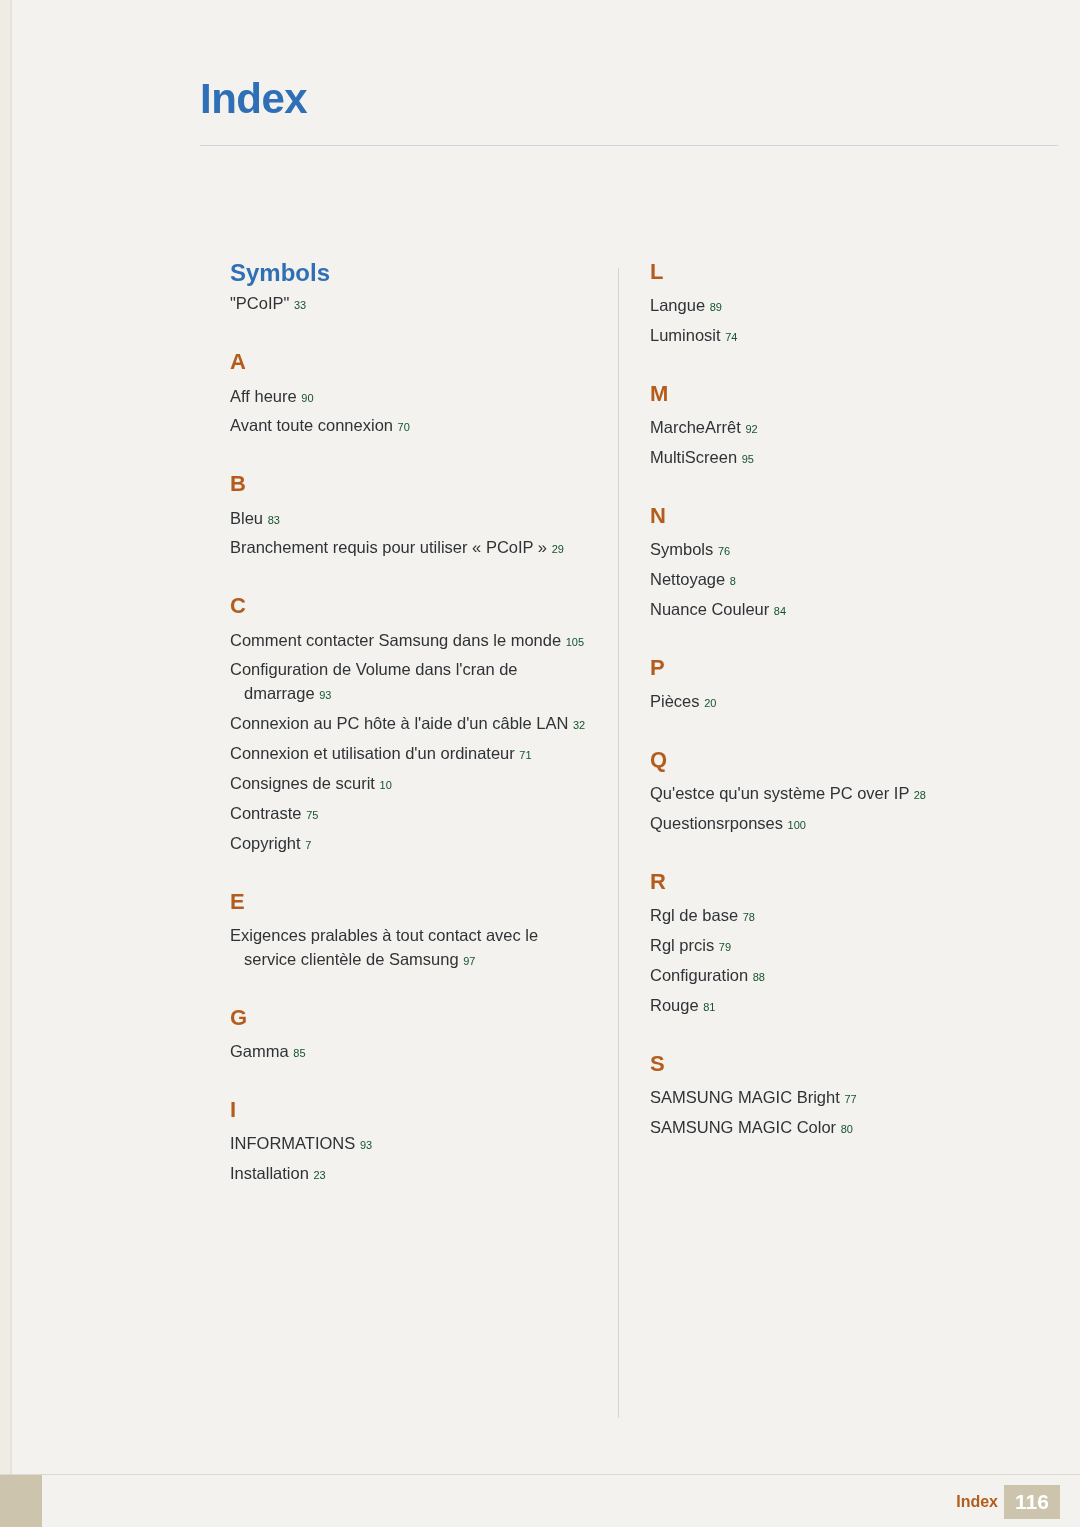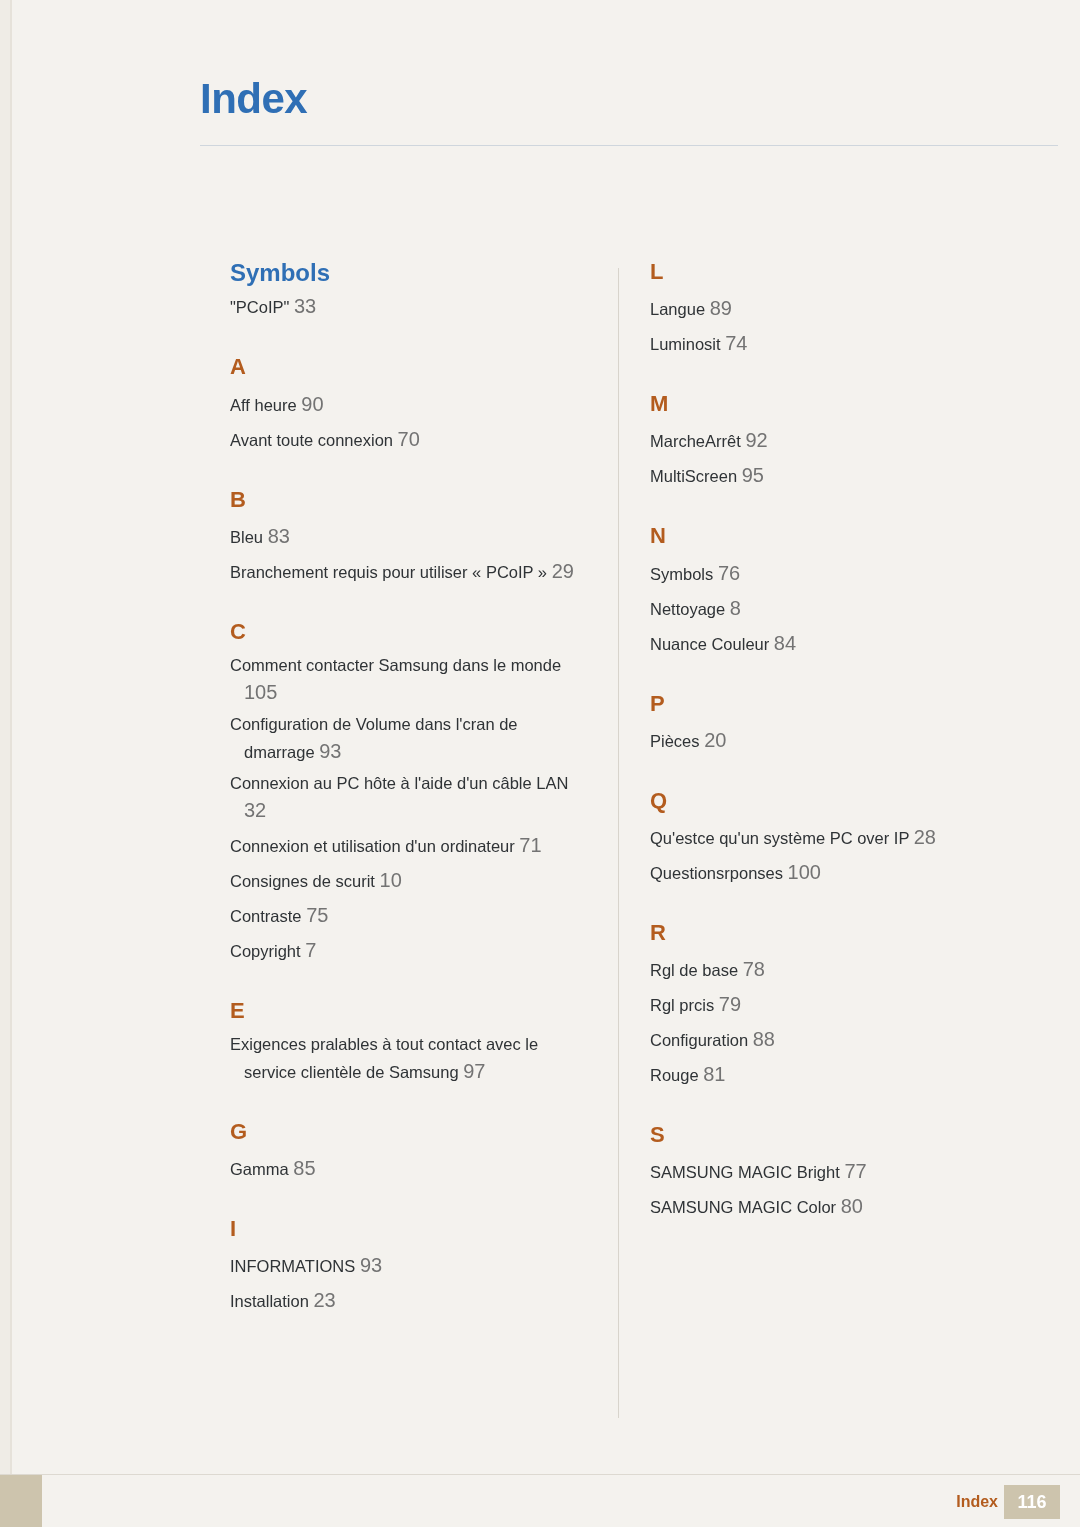--- a/index.html
+++ b/index.html
@@ -109,22 +109,22 @@
     padding-left: 0;
     text-indent: 0;
     max-width: 360px;
   }
   .entry .wrap {
     display: block;
     padding-left: 14px;
     text-indent: -14px;
   }
   .pg {
-    color: #737373;
-    font-size: 20px;
+    color: #14532d;
+    font-size: 11px;
     margin-top: 15px;
   }
 
   
   .footer-band {
     position: absolute;
     left: 0;
     bottom: 0;
     width: 1080px;
     height: 52px;
@@ -155,21 +155,21 @@
     font-weight: bold;
   }
   .footer-pagebox {
     position: absolute;
     right: 20px;
     bottom: 8px;
     width: 56px;
     height: 34px;
     background: #cdc4ad;
     color: #ffffff;
-    font-size: 18px;
+    font-size: 21px;
     font-weight: bold;
     display: flex;
     align-items: center;
     justify-content: center;
   }
 </style>
 </head>
 <body>
 
 <div class="page">

